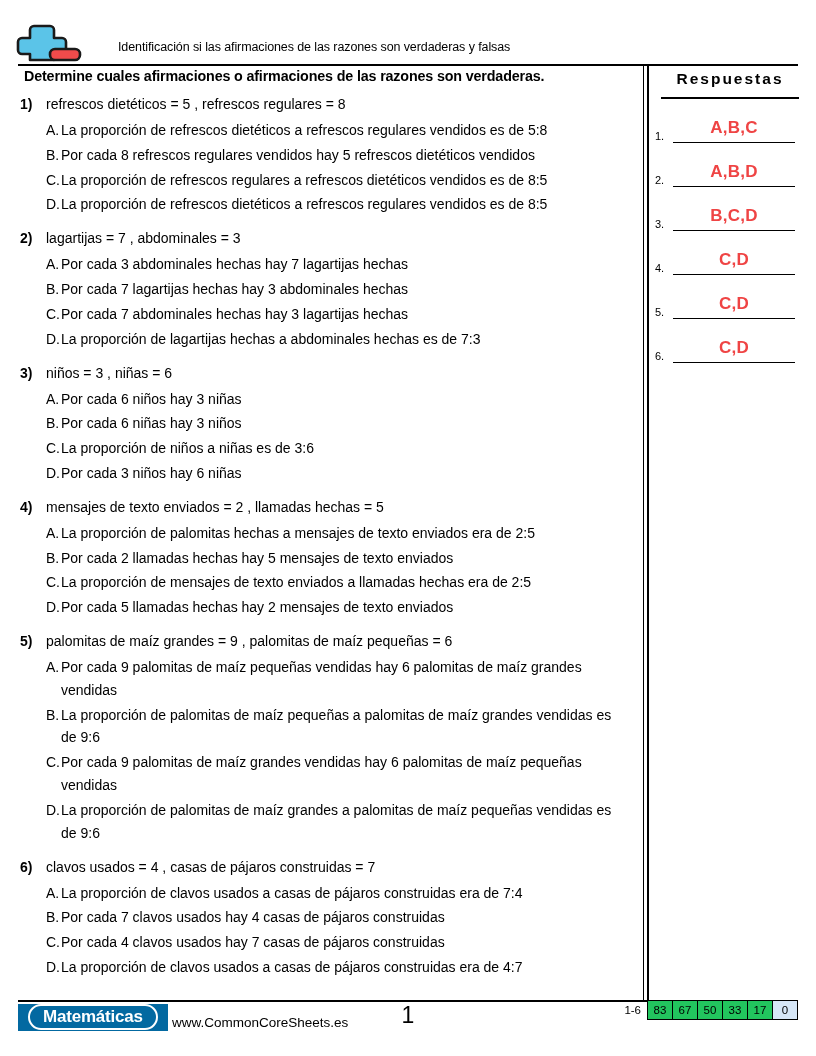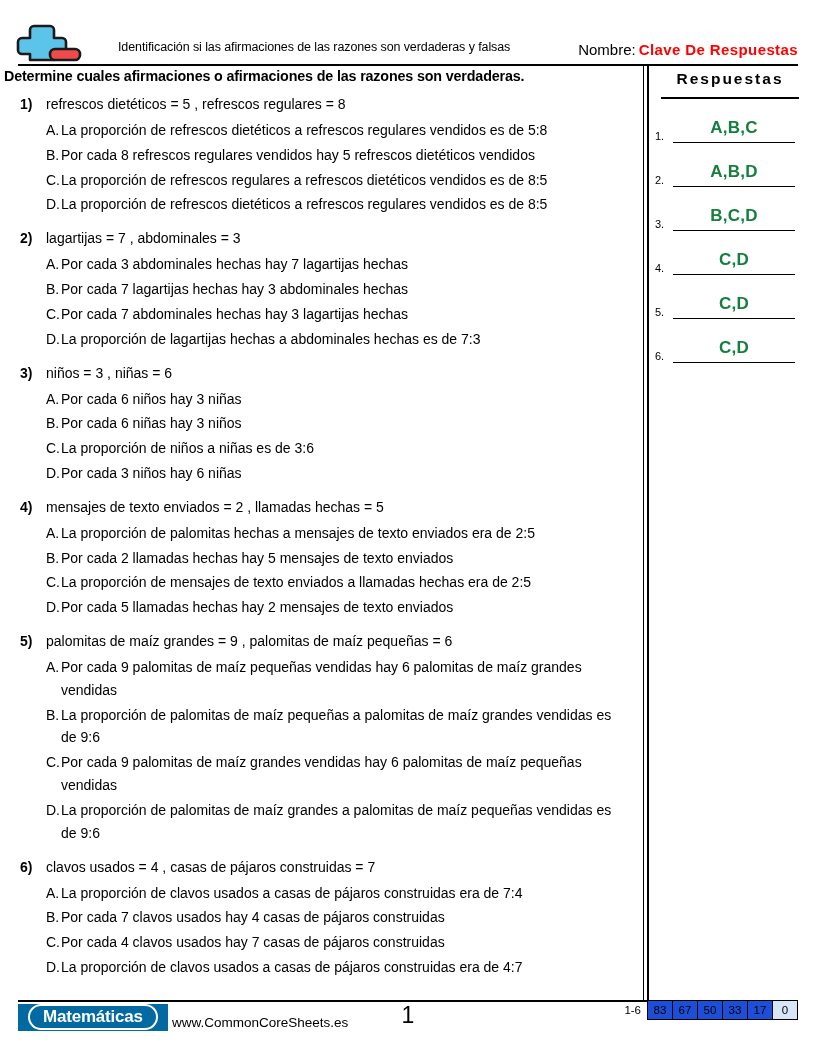--- a/index.html
+++ b/index.html
@@ -54,21 +54,21 @@
     position: absolute;
     left: 18px; top: 64px;
     width: 780px;
     height: 2px;
     background: #000;
   }
 
   
   #instructions {
     position: absolute;
-    left: 4px; top: 68px;
+    left: 24px; top: 68px;
     width: 615px;
     font-size: 14.3px;
     font-weight: bold;
     letter-spacing: -0.15px;
   }
 
   
   #divider-a {
     position: absolute;
     left: 643px; top: 66px;
@@ -109,21 +109,21 @@
   }
   .answer-line {
     position: absolute;
     left: 18px; bottom: 0;
     width: 122px;
     border-bottom: 1.5px solid #000;
     height: 26px;
     text-align: center;
   }
   .answer-value {
-    color: #15803d;
+    color: #ef4444;
     font-weight: bold;
     font-size: 17px;
     line-height: 24px;
     letter-spacing: 0.2px;
   }
 
   
   #questions {
     position: absolute;
     left: 20px; top: 96px;
@@ -213,42 +213,39 @@
     display: flex;
     border: 1px solid #000;
   }
   .score-cell {
     width: 24px;
     height: 18px;
     line-height: 18px;
     text-align: center;
     font-size: 11.5px;
     border-right: 1px solid #000;
-    background: #1d4ed8;
+    background: #22c55e;
   }
   .score-cell:last-child { border-right: none; }
   .score-cell.highlight { background: #d6e6f7; }
 </style>
 </head>
 <body>
 
 <div id="header">
 
   <div id="logo">
     <svg width="72" height="40" viewBox="0 0 72 40">
       <path d="M20 2 h16 a4 4 0 0 1 4 4 v8 h8 a4 4 0 0 1 4 4 v8 a4 4 0 0 1 -4 4 h-8 v6 h-24 v-6 h-8 a4 4 0 0 1 -4 -4 v-8 a4 4 0 0 1 4 -4 h8 v-8 a4 4 0 0 1 4 -4 z" fill="#5bc4e8" stroke="#1a1a1a" stroke-width="2.6" stroke-linejoin="round"></path>
       <rect x="36" y="25" width="30" height="11" rx="5" fill="#ef4b4b" stroke="#1a1a1a" stroke-width="2.6"></rect>
     </svg>
   </div>
 
   <div id="worksheet-title">Identificación si las afirmaciones de las razones son verdaderas y falsas</div>
 
-  <div id="name-block">
-    <span id="name-label">Nombre:</span><span id="name-value">Clave De Respuestas</span>
-  </div>
 </div>
 
 <div id="header-rule"></div>
 
 <div id="instructions">Determine cuales afirmaciones o afirmaciones de las razones son verdaderas.</div>
 
 <div id="divider-a"></div>
 <div id="divider-b"></div>
 
 <div id="answers-panel">

